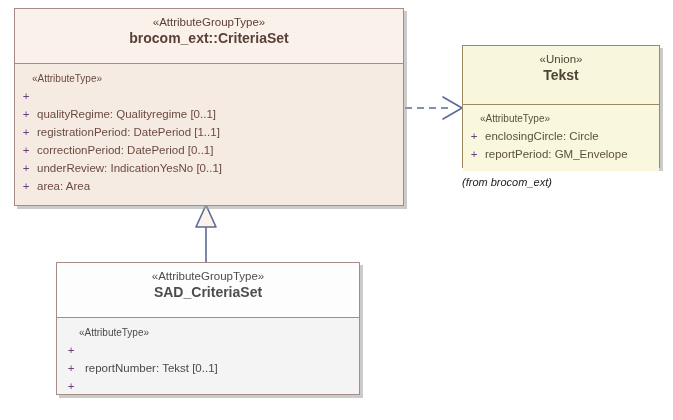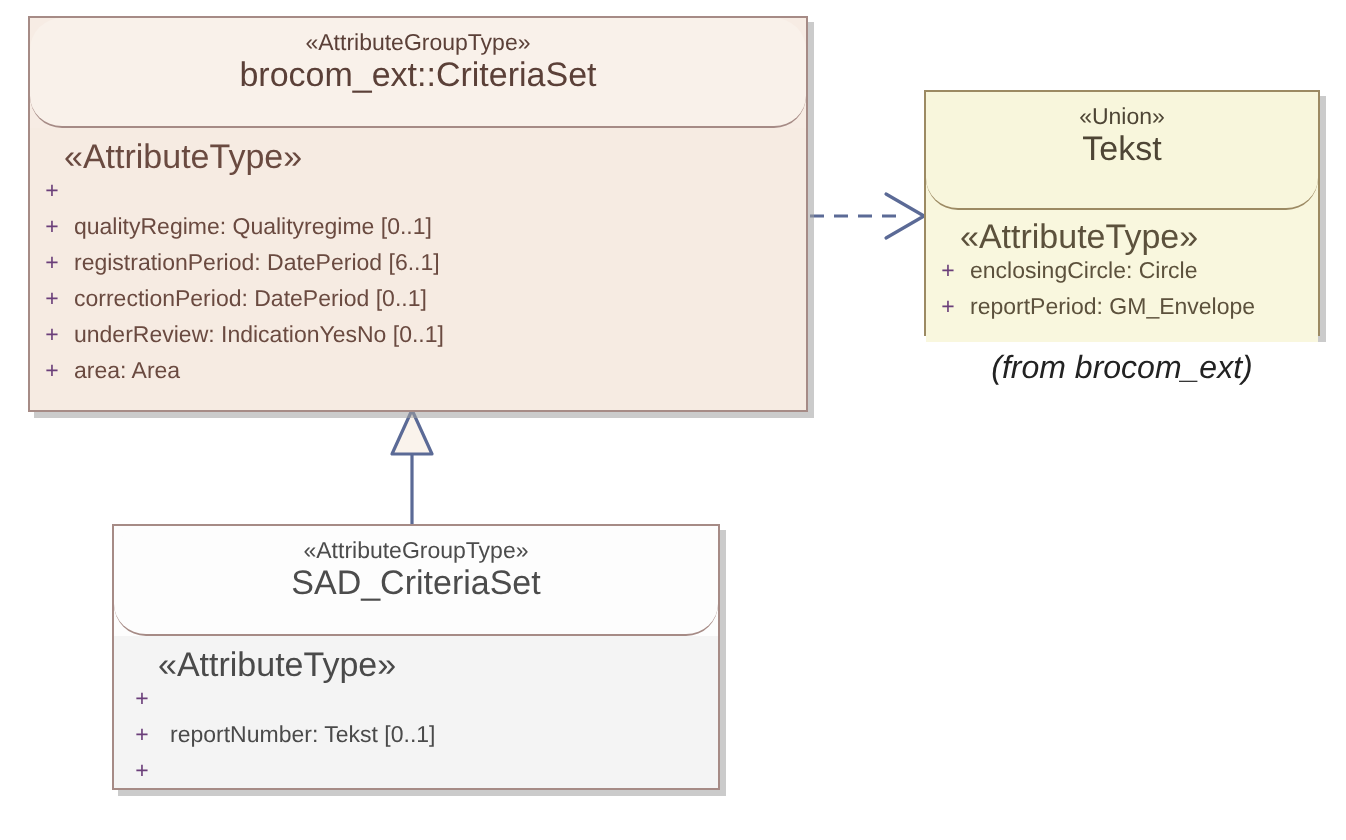--- a/index.html
+++ b/index.html
@@ -21,40 +21,39 @@
     position: absolute;
     box-sizing: border-box;
     border: 1px solid #a68b86;
     box-shadow: 3px 3px 0 0 rgba(160,160,160,0.55);
   }
   .uml-header {
     box-sizing: border-box;
     text-align: center;
     padding: 6px 4px 7px 4px;
     border-bottom: 1px solid #a68b86;
-    border-radius: 16px;
   }
   .stereotype {
     font-size: 11.5px;
     line-height: 15px;
     white-space: nowrap;
   }
   .classname {
-    font-size: 17px;
+    font-size: 14px;
     line-height: 16px;
-    font-weight: normal;
+    font-weight: bold;
     white-space: nowrap;
   }
   .uml-body {
     box-sizing: border-box;
     padding: 6px 0 6px 0;
     overflow: hidden;
   }
   .compartment-label {
-    font-size: 17px;
+    font-size: 10px;
     line-height: 17px;
     padding-left: 17px;
     white-space: nowrap;
   }
   .attr-row {
     display: flex;
     align-items: baseline;
     font-size: 11.5px;
     line-height: 18px;
     white-space: nowrap;
@@ -95,22 +94,21 @@
   #class-area .uml-body { background: #f9f7de; height: 66px; padding-top: 5px; }
   #class-area .stereotype,
   #class-area .classname { color: #4e4535; }
   #class-area .compartment-label,
   #class-area .attr-text { color: #5c513c; }
   #class-area .attr-vis { color: #6b3f7a; }
 
   #area-from-label {
     position: absolute;
     left: 462px; top: 176px; width: 198px;
-    text-align: center;
-    font-size: 16px;
+    font-size: 11px;
     font-style: italic;
     color: #222222;
     white-space: nowrap;
   }
 
   
   #class-sad {
     left: 56px; top: 262px; width: 304px; height: 133px;
     background: #fdfdfd;
   }
@@ -163,21 +161,21 @@
 
       <div class="attr-row">
         <span class="attr-vis">+</span>
       </div>
       <div class="attr-row">
         <span class="attr-vis">+</span>
         <span class="attr-text">qualityRegime: Qualityregime [0..1]</span>
       </div>
       <div class="attr-row">
         <span class="attr-vis">+</span>
-        <span class="attr-text">registrationPeriod: DatePeriod [6..1]</span>
+        <span class="attr-text">registrationPeriod: DatePeriod [1..1]</span>
       </div>
       <div class="attr-row">
         <span class="attr-vis">+</span>
         <span class="attr-text">correctionPeriod: DatePeriod [0..1]</span>
       </div>
       <div class="attr-row">
         <span class="attr-vis">+</span>
         <span class="attr-text">underReview: IndicationYesNo [0..1]</span>
       </div>
       <div class="attr-row">

